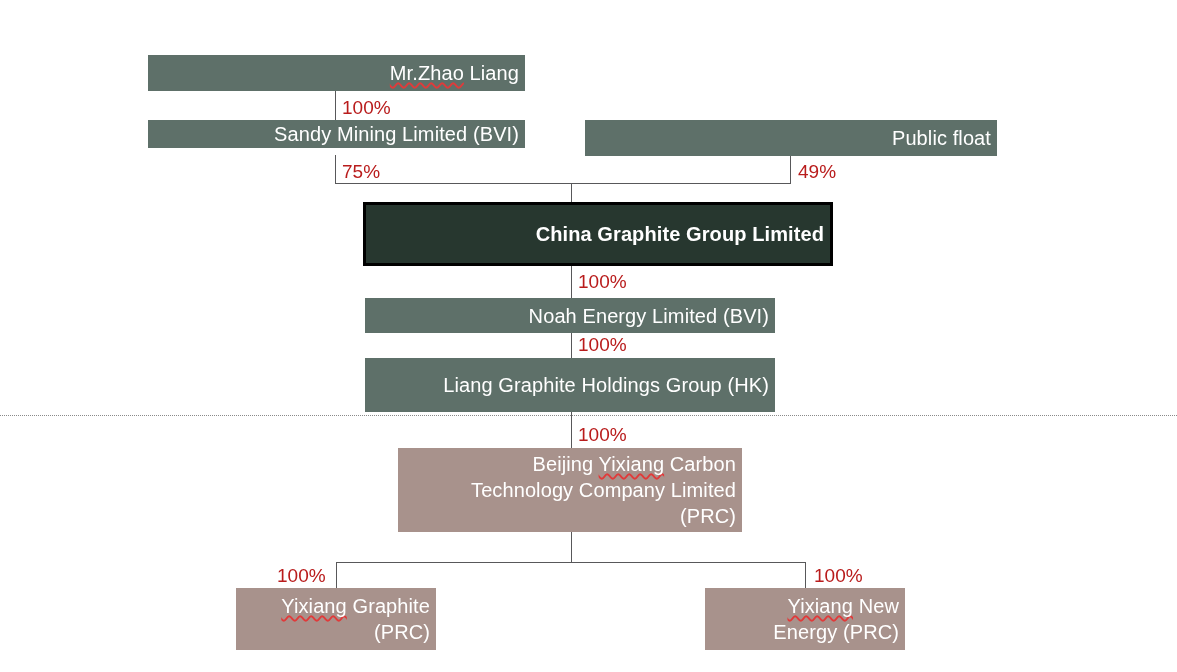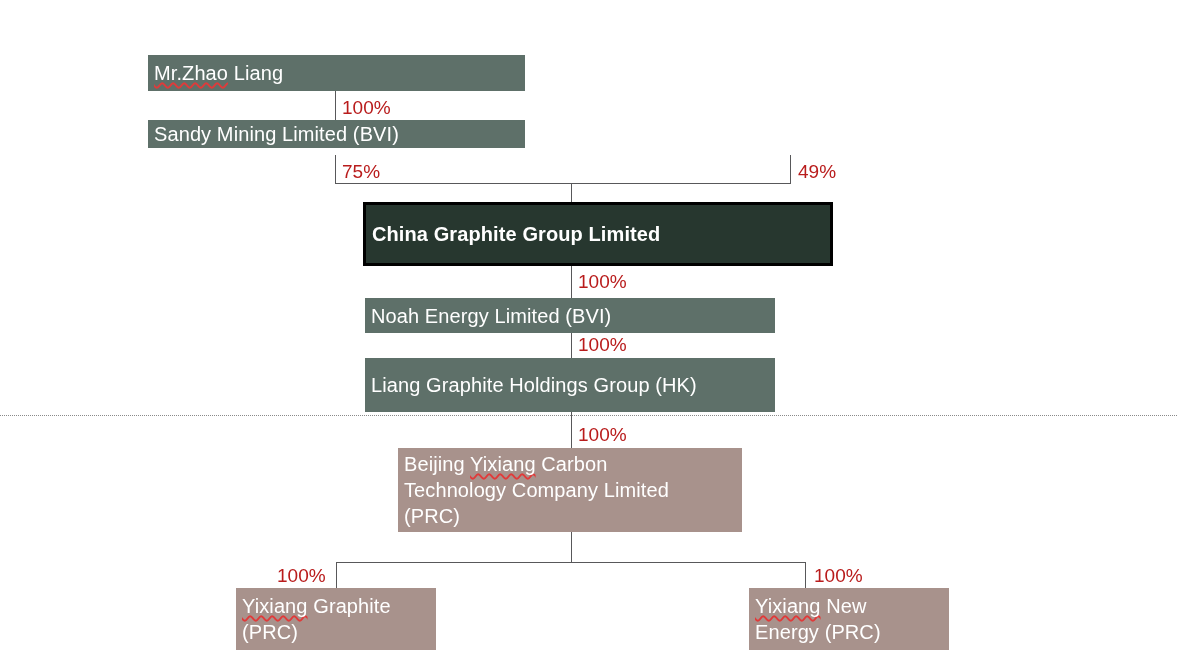--- a/index.html
+++ b/index.html
@@ -18,21 +18,21 @@
     overflow: hidden;
   }
 
   
   .node {
     position: absolute;
     box-sizing: border-box;
     display: flex;
     align-items: center;
     justify-content: center;
-    text-align: left;
+    text-align: right;
     color: #ffffff;
     font-size: 20px;
     line-height: 26px;
     letter-spacing: 0.1px;
     padding: 2px 6px;
     z-index: 3;
   }
   .node.green   { background: #5E7069; }
   .node.mauve   { background: #A8928C; }
   .node.primary {
@@ -129,20 +129,23 @@
   <div class="pct" style="left:814px; top:565px;">100%</div>
 
   <div class="node green" style="left:148px; top:55px; width:377px; height:36px;">
     <span class="txt"><span class="sp">Mr.Zhao</span><span> Liang</span></span>
   </div>
 
   <div class="node green" style="left:148px; top:120px; width:377px; height:28px;">
     <span class="txt">Sandy Mining Limited (BVI)</span>
   </div>
 
+  <div class="node green" style="left:585px; top:120px; width:412px; height:36px;">
+    <span class="txt">Public  float</span>
+  </div>
 
   <div class="node primary" style="left:363px; top:202px; width:470px; height:64px;">
     <span class="txt">
       <span>China Graphite Group Limited</span><br>
     </span>
   </div>
 
   <div class="node green" style="left:365px; top:298px; width:410px; height:35px;">
     <span class="txt">Noah Energy Limited (BVI)</span>
   </div>
@@ -154,17 +157,17 @@
   </div>
 
   <div class="node mauve" style="left:398px; top:448px; width:344px; height:84px;">
     <span class="txt"><span>Beijing </span><span class="sp">Yixiang</span><span> Carbon</span><br><span>Technology Company Limited</span><br><span>(PRC)</span></span>
   </div>
 
   <div class="node mauve" style="left:236px; top:588px; width:200px; height:62px;">
     <span class="txt"><span class="sp">Yixiang</span><span> Graphite</span><br><span>(PRC)</span></span>
   </div>
 
-  <div class="node mauve" style="left:705px; top:588px; width:200px; height:62px;margin-left:44px;">
+  <div class="node mauve" style="left:705px; top:588px; width:200px; height:62px;">
     <span class="txt"><span class="sp">Yixiang</span><span> New</span><br><span>Energy (PRC)</span></span>
   </div>
 
 </div>
 
 </body></html>

